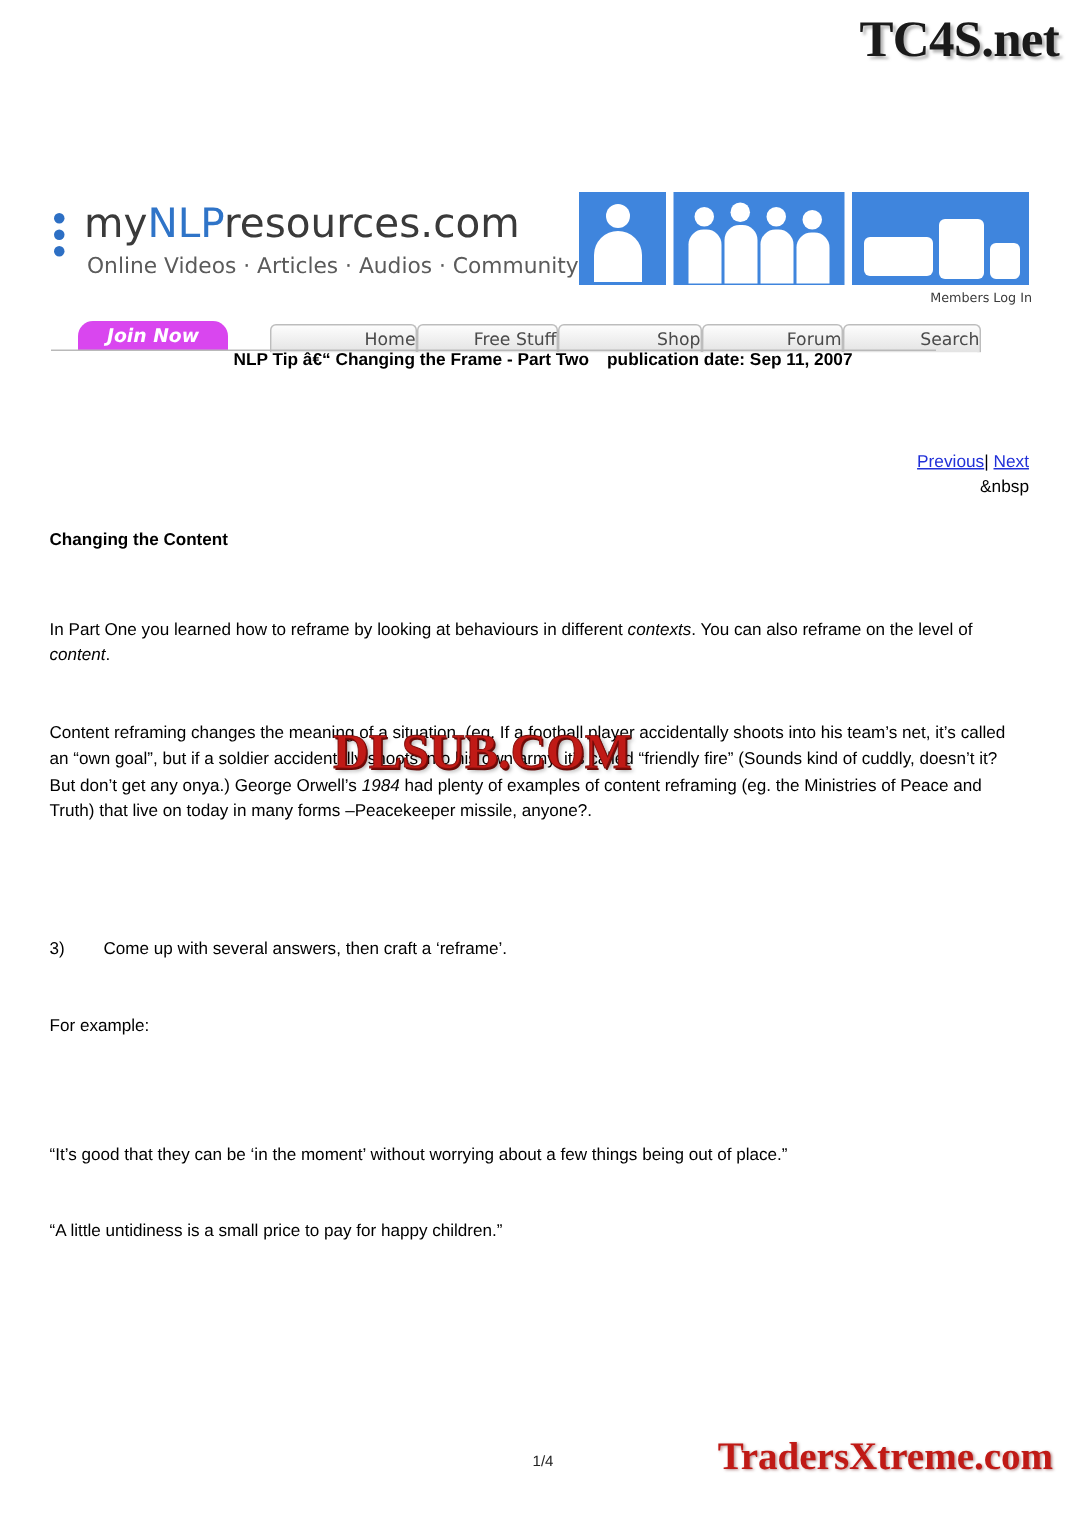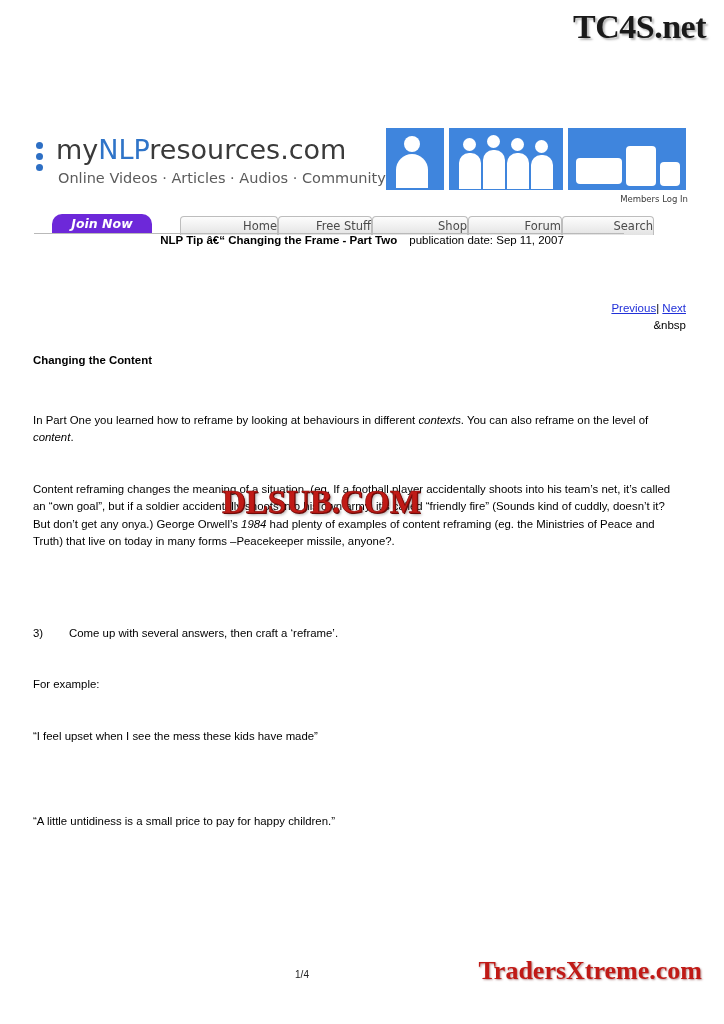--- a/index.html
+++ b/index.html
@@ -122,21 +122,21 @@
     top: 214px;
     width: 590px;
     height: 22px;
   }
   .join-now {
     position: absolute;
     left: 18px;
     top: 0;
     width: 100px;
     height: 20px;
-    background: #6d28d9;
+    background: #d946ef;
     border-radius: 10px 10px 0 0;
     color: #ffffff;
     font-size: 12.5px;
     font-weight: bold;
     font-style: italic;
     text-align: center;
     line-height: 20px;
     font-family: "DejaVu Sans", sans-serif;
   }
   .nav-tab {
@@ -173,21 +173,21 @@
     top: 234px;
     left: 0;
     width: 724px;
     text-align: center;
     font-size: 11.5px;
   }
   .title-line .t {
     font-weight: bold;
   }
   .title-line .d {
-    font-weight: normal;
+    font-weight: bold;
     margin-left: 12px;
   }
 
   
   .pager {
     position: absolute;
     top: 302px;
     right: 38px;
     font-size: 11.5px;
     text-align: center;
@@ -243,21 +243,21 @@
     text-shadow: 1px 1px 0 #6a0a08, 2px 2px 3px rgba(0,0,0,0.35);
     -webkit-text-stroke: 0.6px #7d0d0a;
     white-space: nowrap;
   }
 
   
   .page-num {
     position: absolute;
     left: 0;
     top: 969px;
-    width: 604px;
+    width: 724px;
     text-align: center;
     font-size: 10px;
     color: #222;
   }
   .footer-mark {
     position: absolute;
     right: 22px;
     top: 956px;
     font-family: "Liberation Serif", serif;
     font-size: 26px;
@@ -358,24 +358,24 @@
   <p class="num-item">
     <span class="n">3)</span><span>Come up with several answers, then craft a ‘reframe’.</span>
   </p>
 
   <div class="gap-md"></div>
 
   <p>For example:</p>
 
   <div class="gap-md"></div>
 
-  <p>“I feel upset when I see the mess these kids have made”</p>
-
-  <div class="gap-md"></div>
-
+
+  <div class="gap-md"></div>
+
+  <p>“It’s good that they can be ‘in the moment’ without worrying about a few things being out of place.”</p>
 
   <div class="gap-md"></div>
 
   <p>“A little untidiness is a small price to pay for happy children.”</p>
 </div>
 
 <div class="watermark">DLSUB.COM</div>
 
 <div class="page-num">1/4</div>
 <div class="footer-mark">TradersXtreme.com</div>

